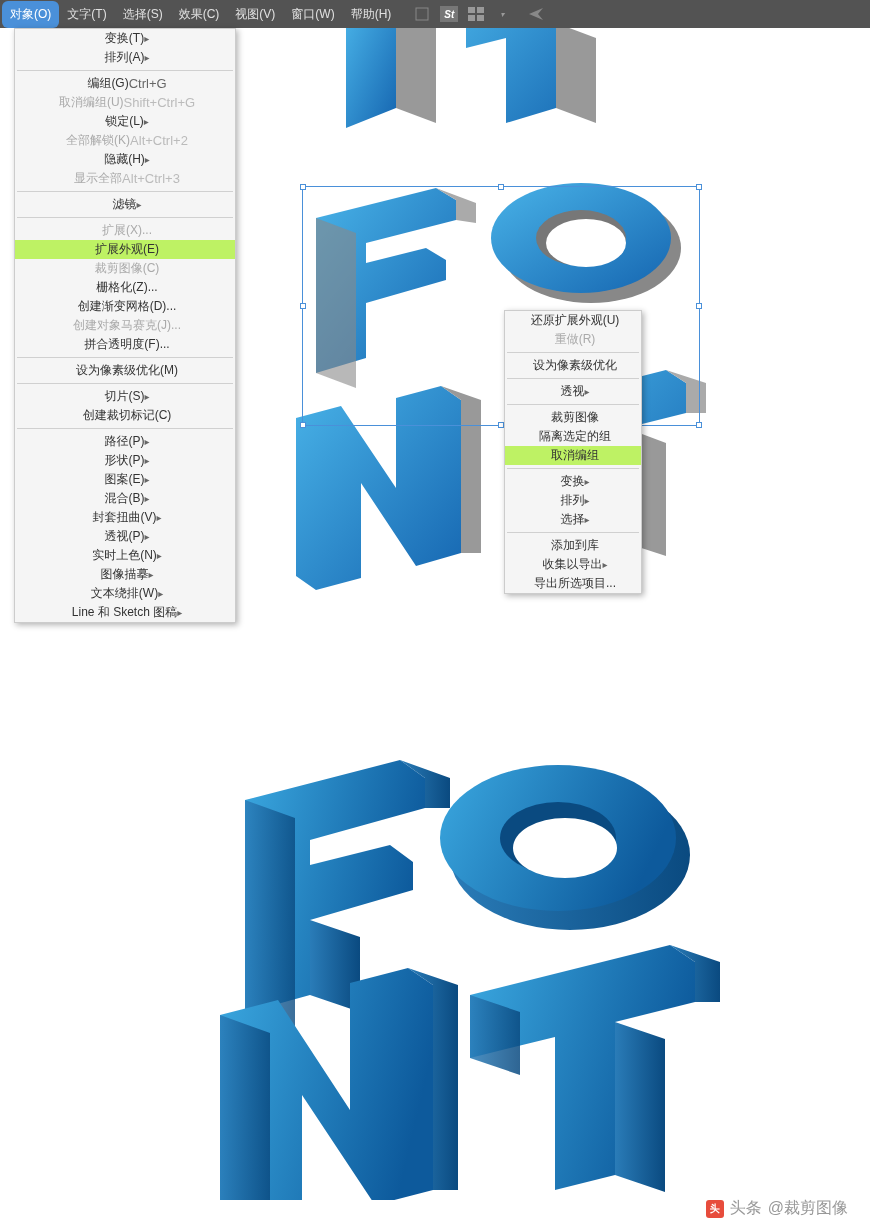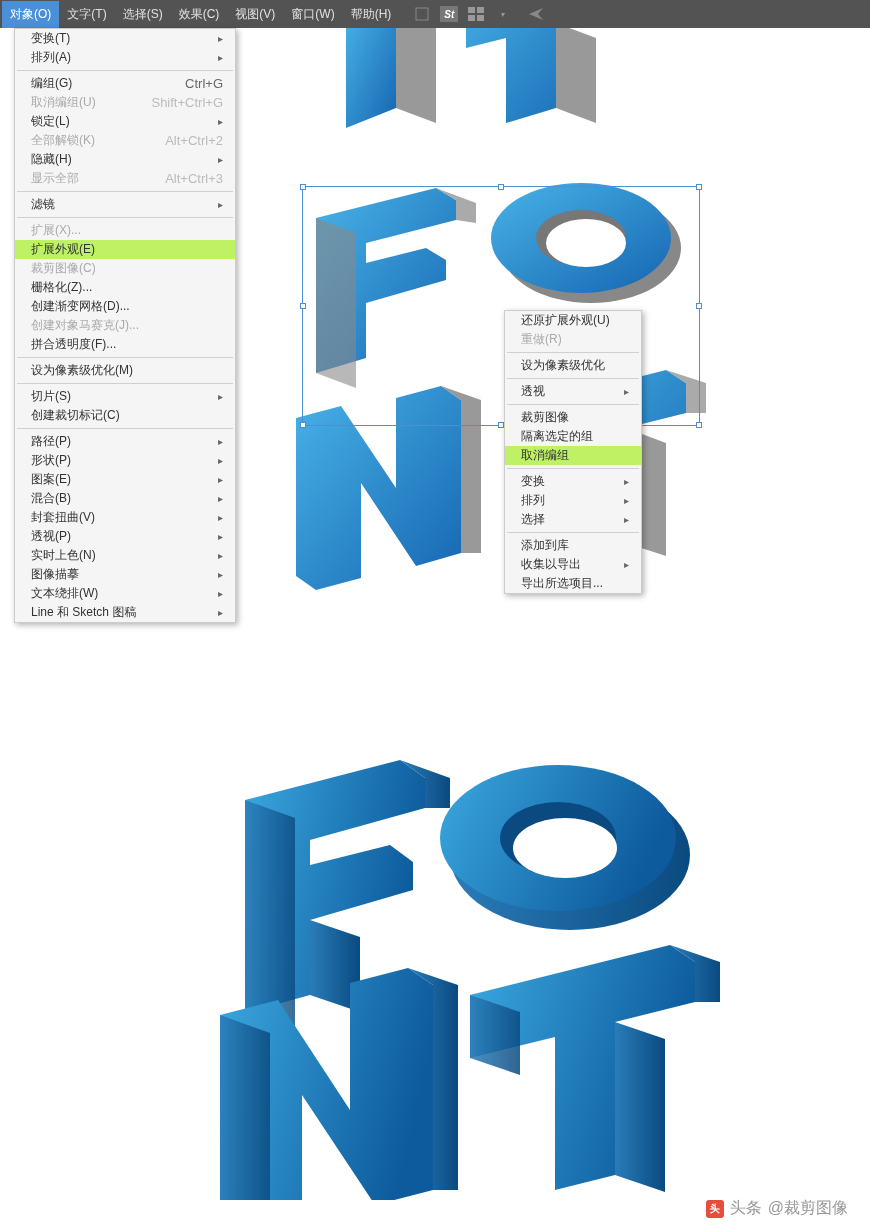--- a/index.html
+++ b/index.html
@@ -1,26 +1,26 @@
 <!DOCTYPE html>
 <html><head>
   <meta charset="utf-8">
   <style>
     * { margin: 0; padding: 0; box-sizing: border-box; }
     body { font-family: "Microsoft YaHei", Arial, sans-serif; font-size: 12px; background: #fff; width: 870px; height: 1231px; position: relative; overflow: hidden; }
     
     .menubar { background: #535353; height: 28px; display: flex; align-items: center; padding: 0 2px; }
-    .menubar-item { color: #e0e0e0; padding: 5px 8px; cursor: pointer; font-size: 12px; }
+    .menubar-item { color: #e0e0e0; padding: 5px 8px; cursor: pointer; font-size: 12px; border-radius: 6px; }
     .menubar-item.active { background: #4a90d9; color: #fff; }
     .menubar-icons { display: flex; align-items: center; gap: 10px; margin-left: 15px; font-style: italic; }
     .menubar-icon { width: 16px; height: 16px; display: inline-flex; align-items: center; justify-content: center; color: #999; }
     
     .dropdown-menu { position: absolute; background: #f5f5f5; border: 1px solid #ccc; box-shadow: 2px 2px 6px rgba(0,0,0,0.3); min-width: 210px; z-index: 100; }
     .dropdown-menu.main { top: 28px; left: 14px; width: 222px; }
-    .menu-item { display: flex; justify-content: space-between; align-items: center; padding: 3px 12px 3px 16px; cursor: pointer; color: #333; height: 19px; }
+    .menu-item { display: flex; justify-content: center; align-items: center; padding: 3px 12px 3px 16px; cursor: pointer; color: #333; height: 19px; }
     .menu-item.disabled { color: #aaa; cursor: default; }
     .menu-item.highlighted { background: #bef264; }
     .menu-item .shortcut { color: #666; font-size: 13px; }
     .menu-item.disabled .shortcut { color: #bbb; }
     .menu-item .arrow { font-size: 10px; color: #666; }
     .menu-separator { height: 1px; background: #d0d0d0; margin: 3px 2px; }
     .red-box { position: absolute; border: 3px solid #e60000; pointer-events: none; }
     .red-box.r1 { top: 236px; left: 22px; width: 72px; height: 20px; }
     .red-box.r2 { top: 445px; left: 513px; width: 78px; height: 20px; }
     

